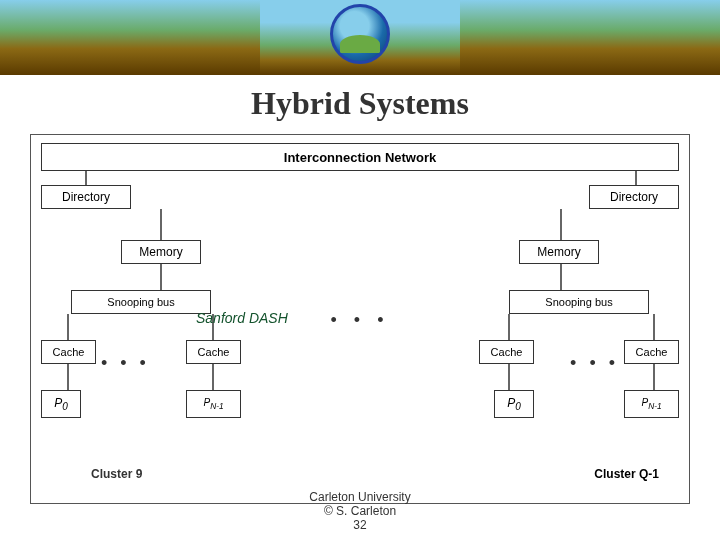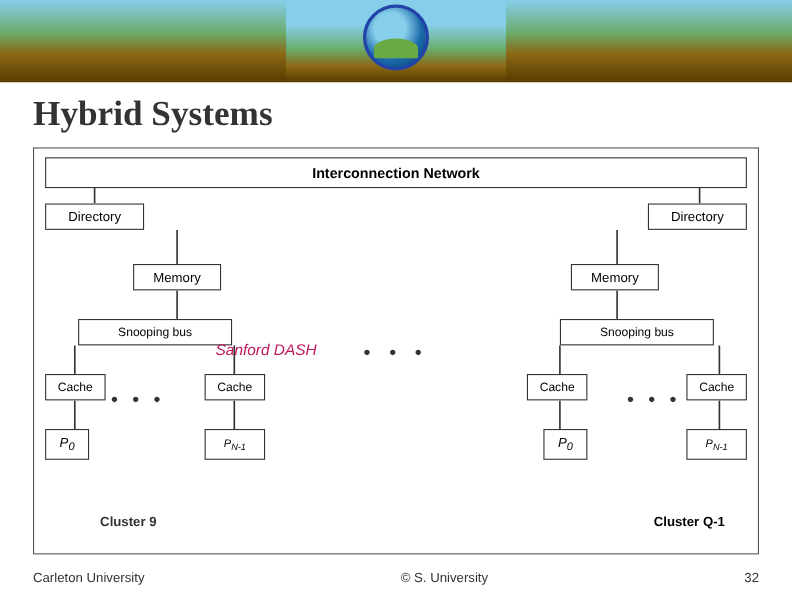--- a/index.html
+++ b/index.html
@@ -65,20 +65,21 @@
     .main-content {
       padding: 10px 30px 0 30px;
     }
 
     .slide-title {
       font-size: 32px;
       font-weight: bold;
       color: #333;
       margin-bottom: 12px;
       font-family: 'Times New Roman', serif;
+      text-align: center;
     }
 
     
     .diagram-area {
       position: relative;
       width: 660px;
       height: 370px;
       border: 1.5px solid #555;
       margin: 0 auto;
       padding-left: 46px;
@@ -348,34 +349,35 @@
       pointer-events: none;
     }
 
     
     .sanford-label {
       position: absolute;
       top: 175px;
       left: 165px;
       font-size: 14px;
       font-style: italic;
-      color: #be185d;
+      color: #14532d;
     }
 
     
     .footer {
       position: absolute;
       bottom: 8px;
       left: 0; right: 0;
       display: flex;
       justify-content: space-between;
       align-items: center;
       padding: 0 30px;
       font-size: 12px;
       color: #333;
+      flex-direction: column;
     }
   </style>
 </head>
 <body>
 
 <div class="header-banner">
   <div class="banner-left"></div>
   <div class="banner-center">
     <div class="globe"></div>
   </div>
@@ -493,15 +495,15 @@
       <span>Sanford DASH</span>
     </div>
 
     <div class="cluster-label-left">Cluster 9</div>
     <div class="cluster-label-right">Cluster Q-1</div>
   </div>
 </div>
 
 <div class="footer">
   <span>Carleton University</span>
-  <span>© S. University</span>
+  <span>© S. Carleton</span>
   <span>32</span>
 </div>
 
 </body></html>

